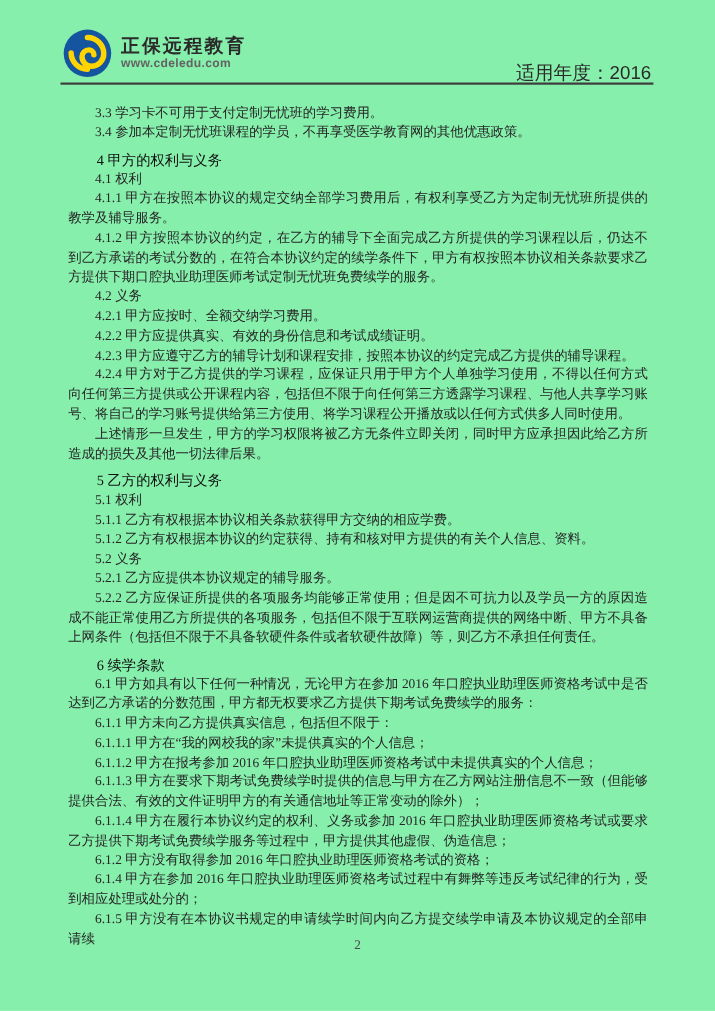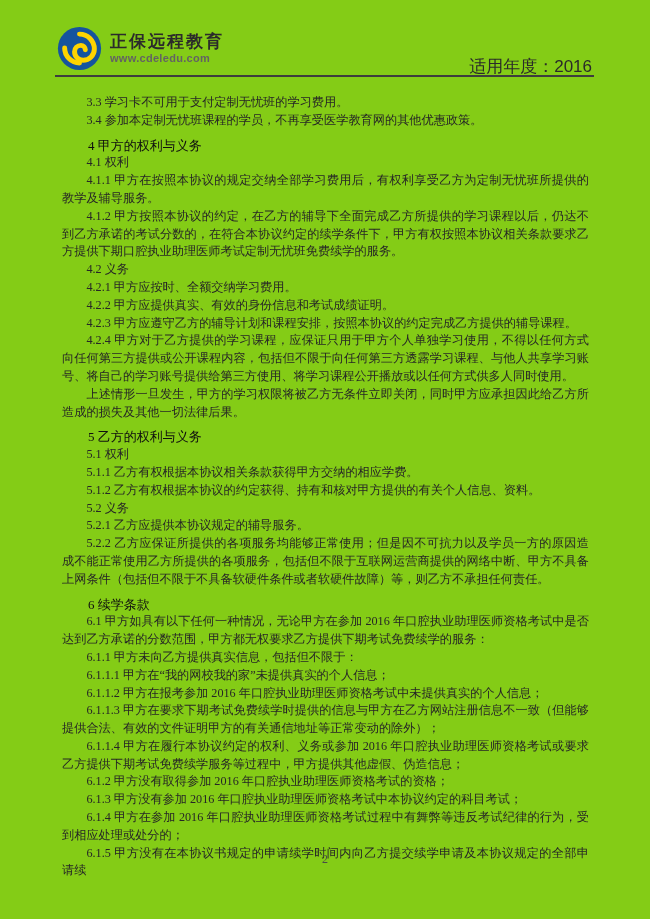--- a/index.html
+++ b/index.html
@@ -1,17 +1,17 @@
 <!DOCTYPE html>
 <html><head>
 <meta charset="utf-8">
 <style>
   html,body{margin:0;padding:0;background:#ffffff;}
   .page{
-    position:relative;width:650px;height:919px;background:#84cc16;overflow:hidden;
+    position:relative;width:650px;height:919px;background:#86efac;overflow:hidden;
     font-family:"Liberation Serif","DejaVu Serif",serif;color:#262626;
   }
   
   .logo{position:absolute;left:57px;top:26px;display:flex;align-items:center;}
   .logo svg{display:block;}
   .logo-text{margin-left:8px;display:flex;flex-direction:column;justify-content:center;}
   .brand{
     font-family:"Liberation Sans","DejaVu Sans",sans-serif;
     font-size:17px;font-weight:bold;color:#2b2b2b;letter-spacing:2px;line-height:19px;
   }
@@ -81,20 +81,19 @@
     <p>5.2.1 乙方应提供本协议规定的辅导服务。</p>
     <p>5.2.2 乙方应保证所提供的各项服务均能够正常使用；但是因不可抗力以及学员一方的原因造成不能正常使用乙方所提供的各项服务，包括但不限于互联网运营商提供的网络中断、甲方不具备上网条件（包括但不限于不具备软硬件条件或者软硬件故障）等，则乙方不承担任何责任。</p>
     <p class="heading">6 续学条款</p>
     <p>6.1 甲方如具有以下任何一种情况，无论甲方在参加 2016 年口腔执业助理医师资格考试中是否达到乙方承诺的分数范围，甲方都无权要求乙方提供下期考试免费续学的服务：</p>
     <p>6.1.1 甲方未向乙方提供真实信息，包括但不限于：</p>
     <p>6.1.1.1 甲方在“我的网校我的家”未提供真实的个人信息；</p>
     <p>6.1.1.2 甲方在报考参加 2016 年口腔执业助理医师资格考试中未提供真实的个人信息；</p>
     <p>6.1.1.3 甲方在要求下期考试免费续学时提供的信息与甲方在乙方网站注册信息不一致（但能够提供合法、有效的文件证明甲方的有关通信地址等正常变动的除外）；</p>
     <p>6.1.1.4 甲方在履行本协议约定的权利、义务或参加 2016 年口腔执业助理医师资格考试或要求乙方提供下期考试免费续学服务等过程中，甲方提供其他虚假、伪造信息；</p>
     <p>6.1.2 甲方没有取得参加 2016 年口腔执业助理医师资格考试的资格；</p>
-    <p>6.1.3 甲方没有参加 2016 年口腔执业助理医师资格考试中本协议约定的科目考试；</p>
     <p>6.1.4 甲方在参加 2016 年口腔执业助理医师资格考试过程中有舞弊等违反考试纪律的行为，受到相应处理或处分的；</p>
     <p>6.1.5 甲方没有在本协议书规定的申请续学时间内向乙方提交续学申请及本协议规定的全部申请续</p>
   </div>
 
   <div class="pagenum">2</div>
 
 </div>
 
 </body></html>

